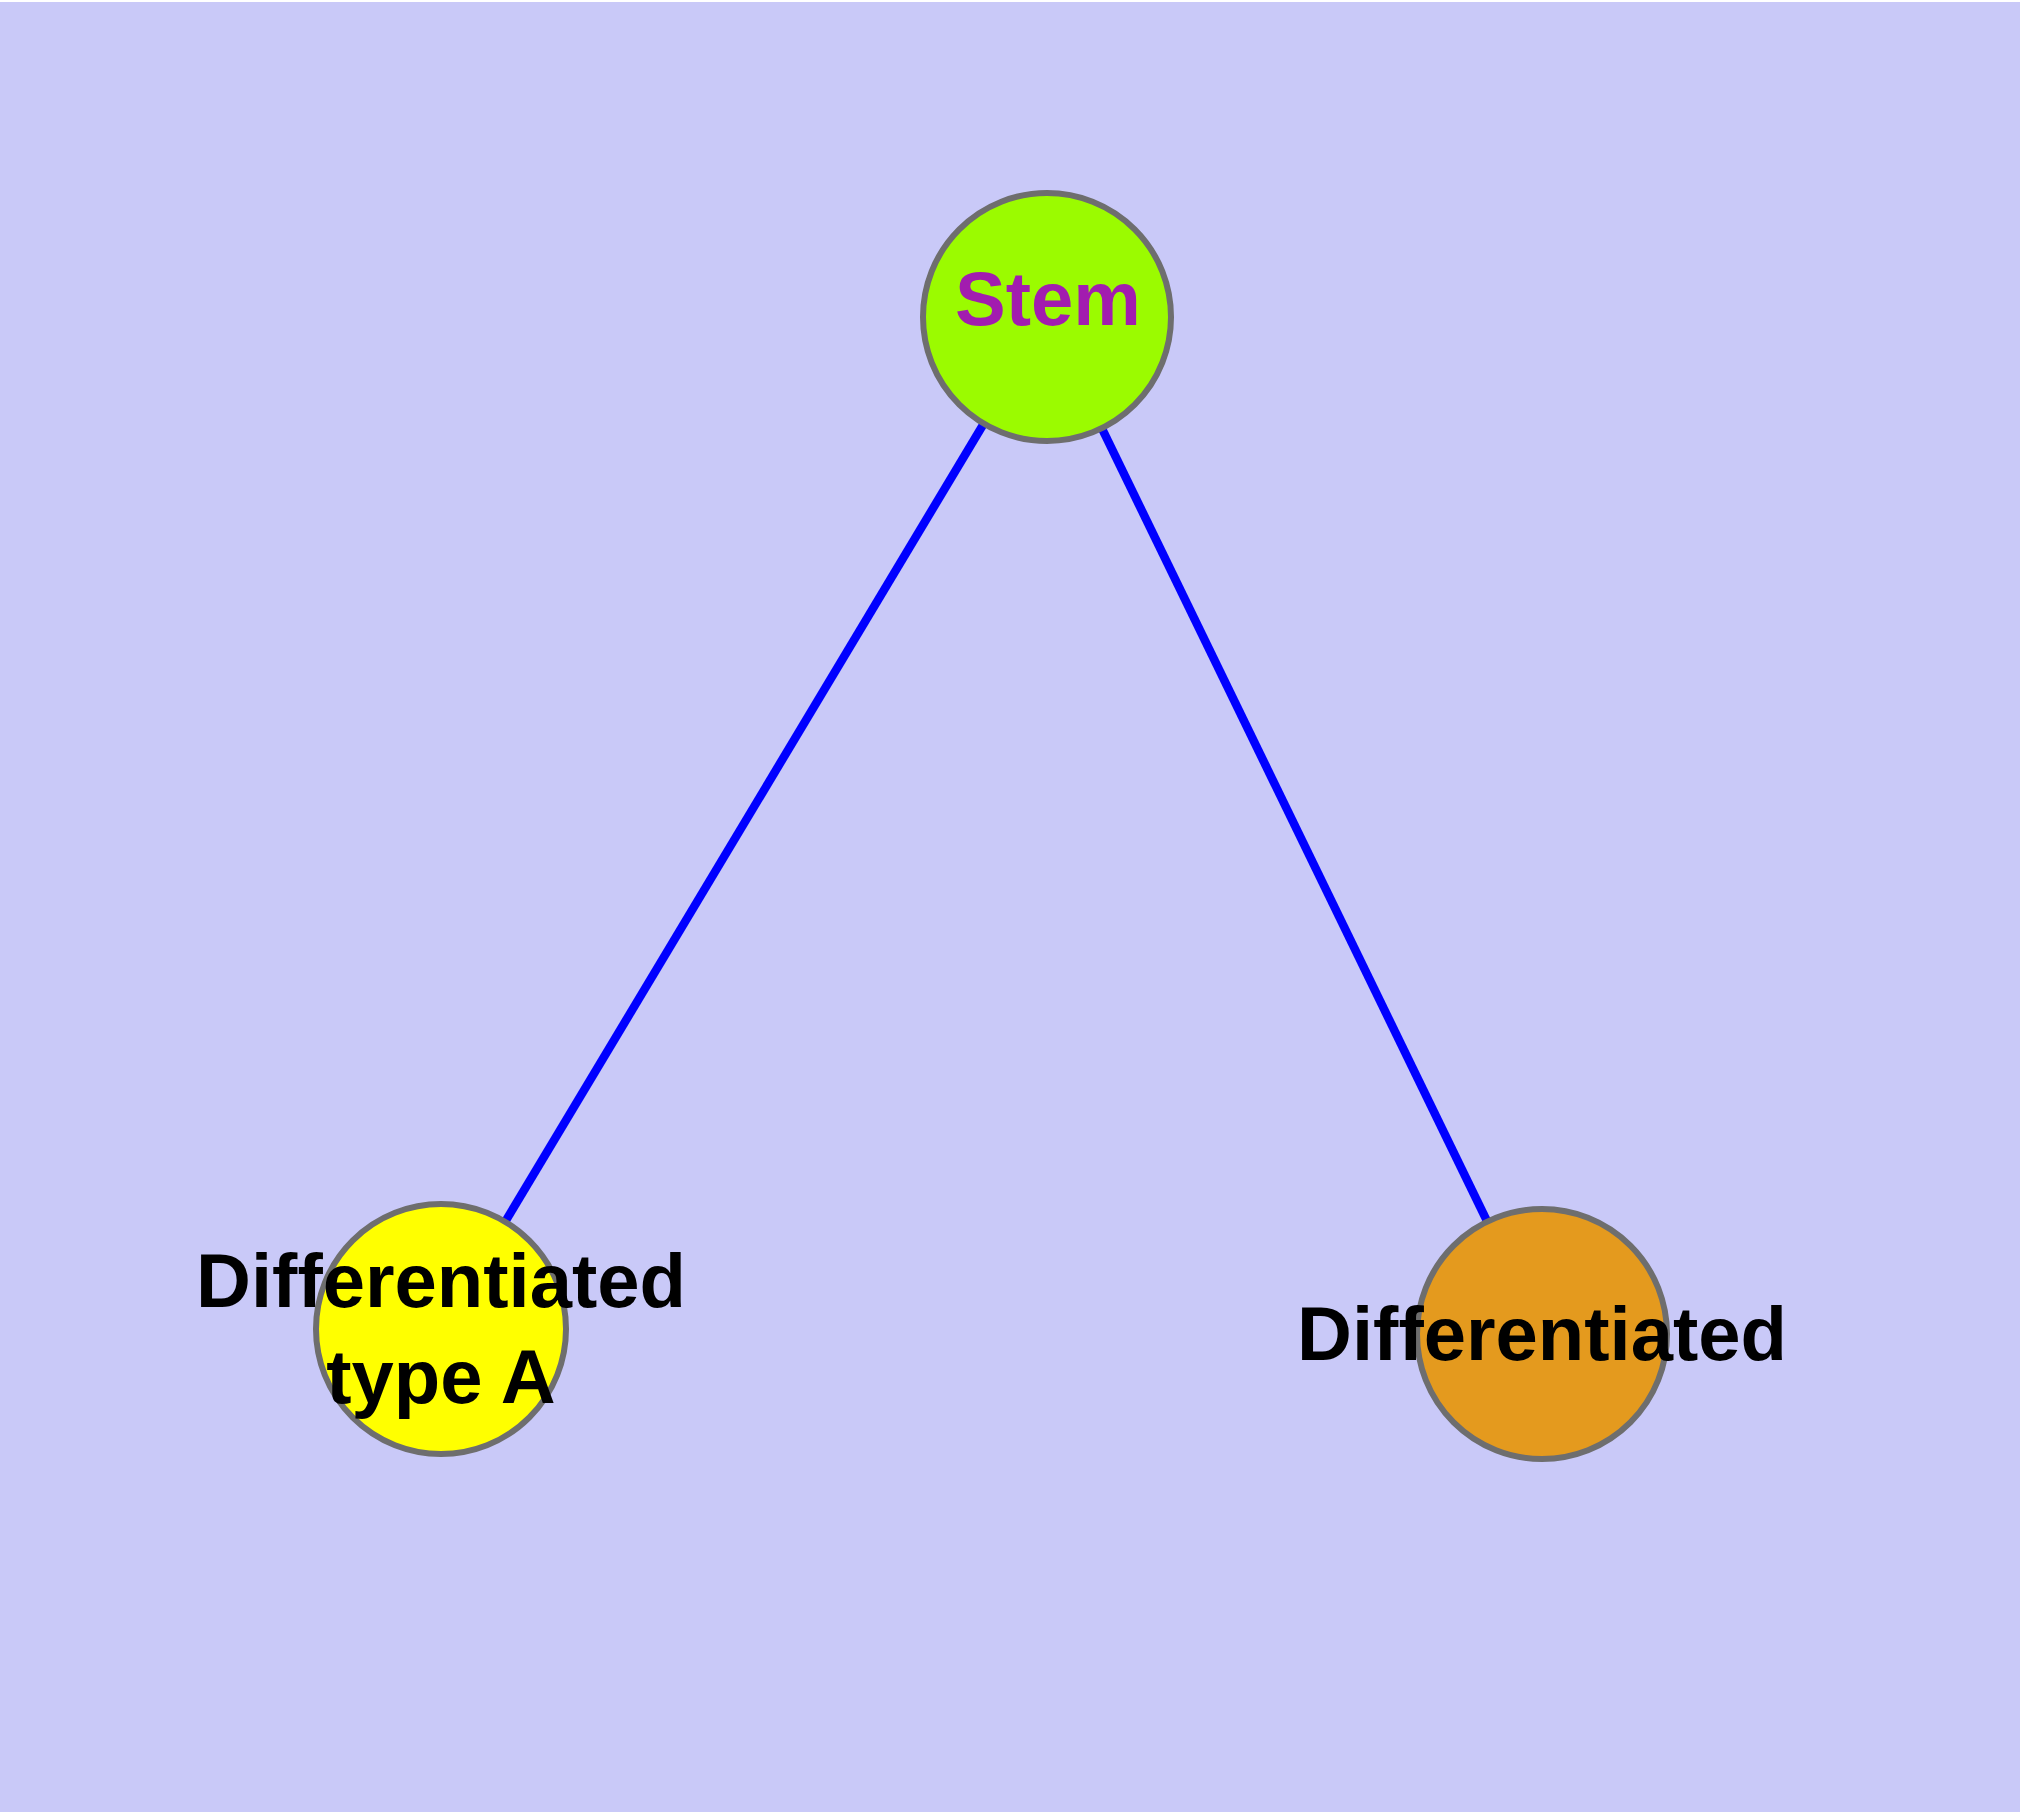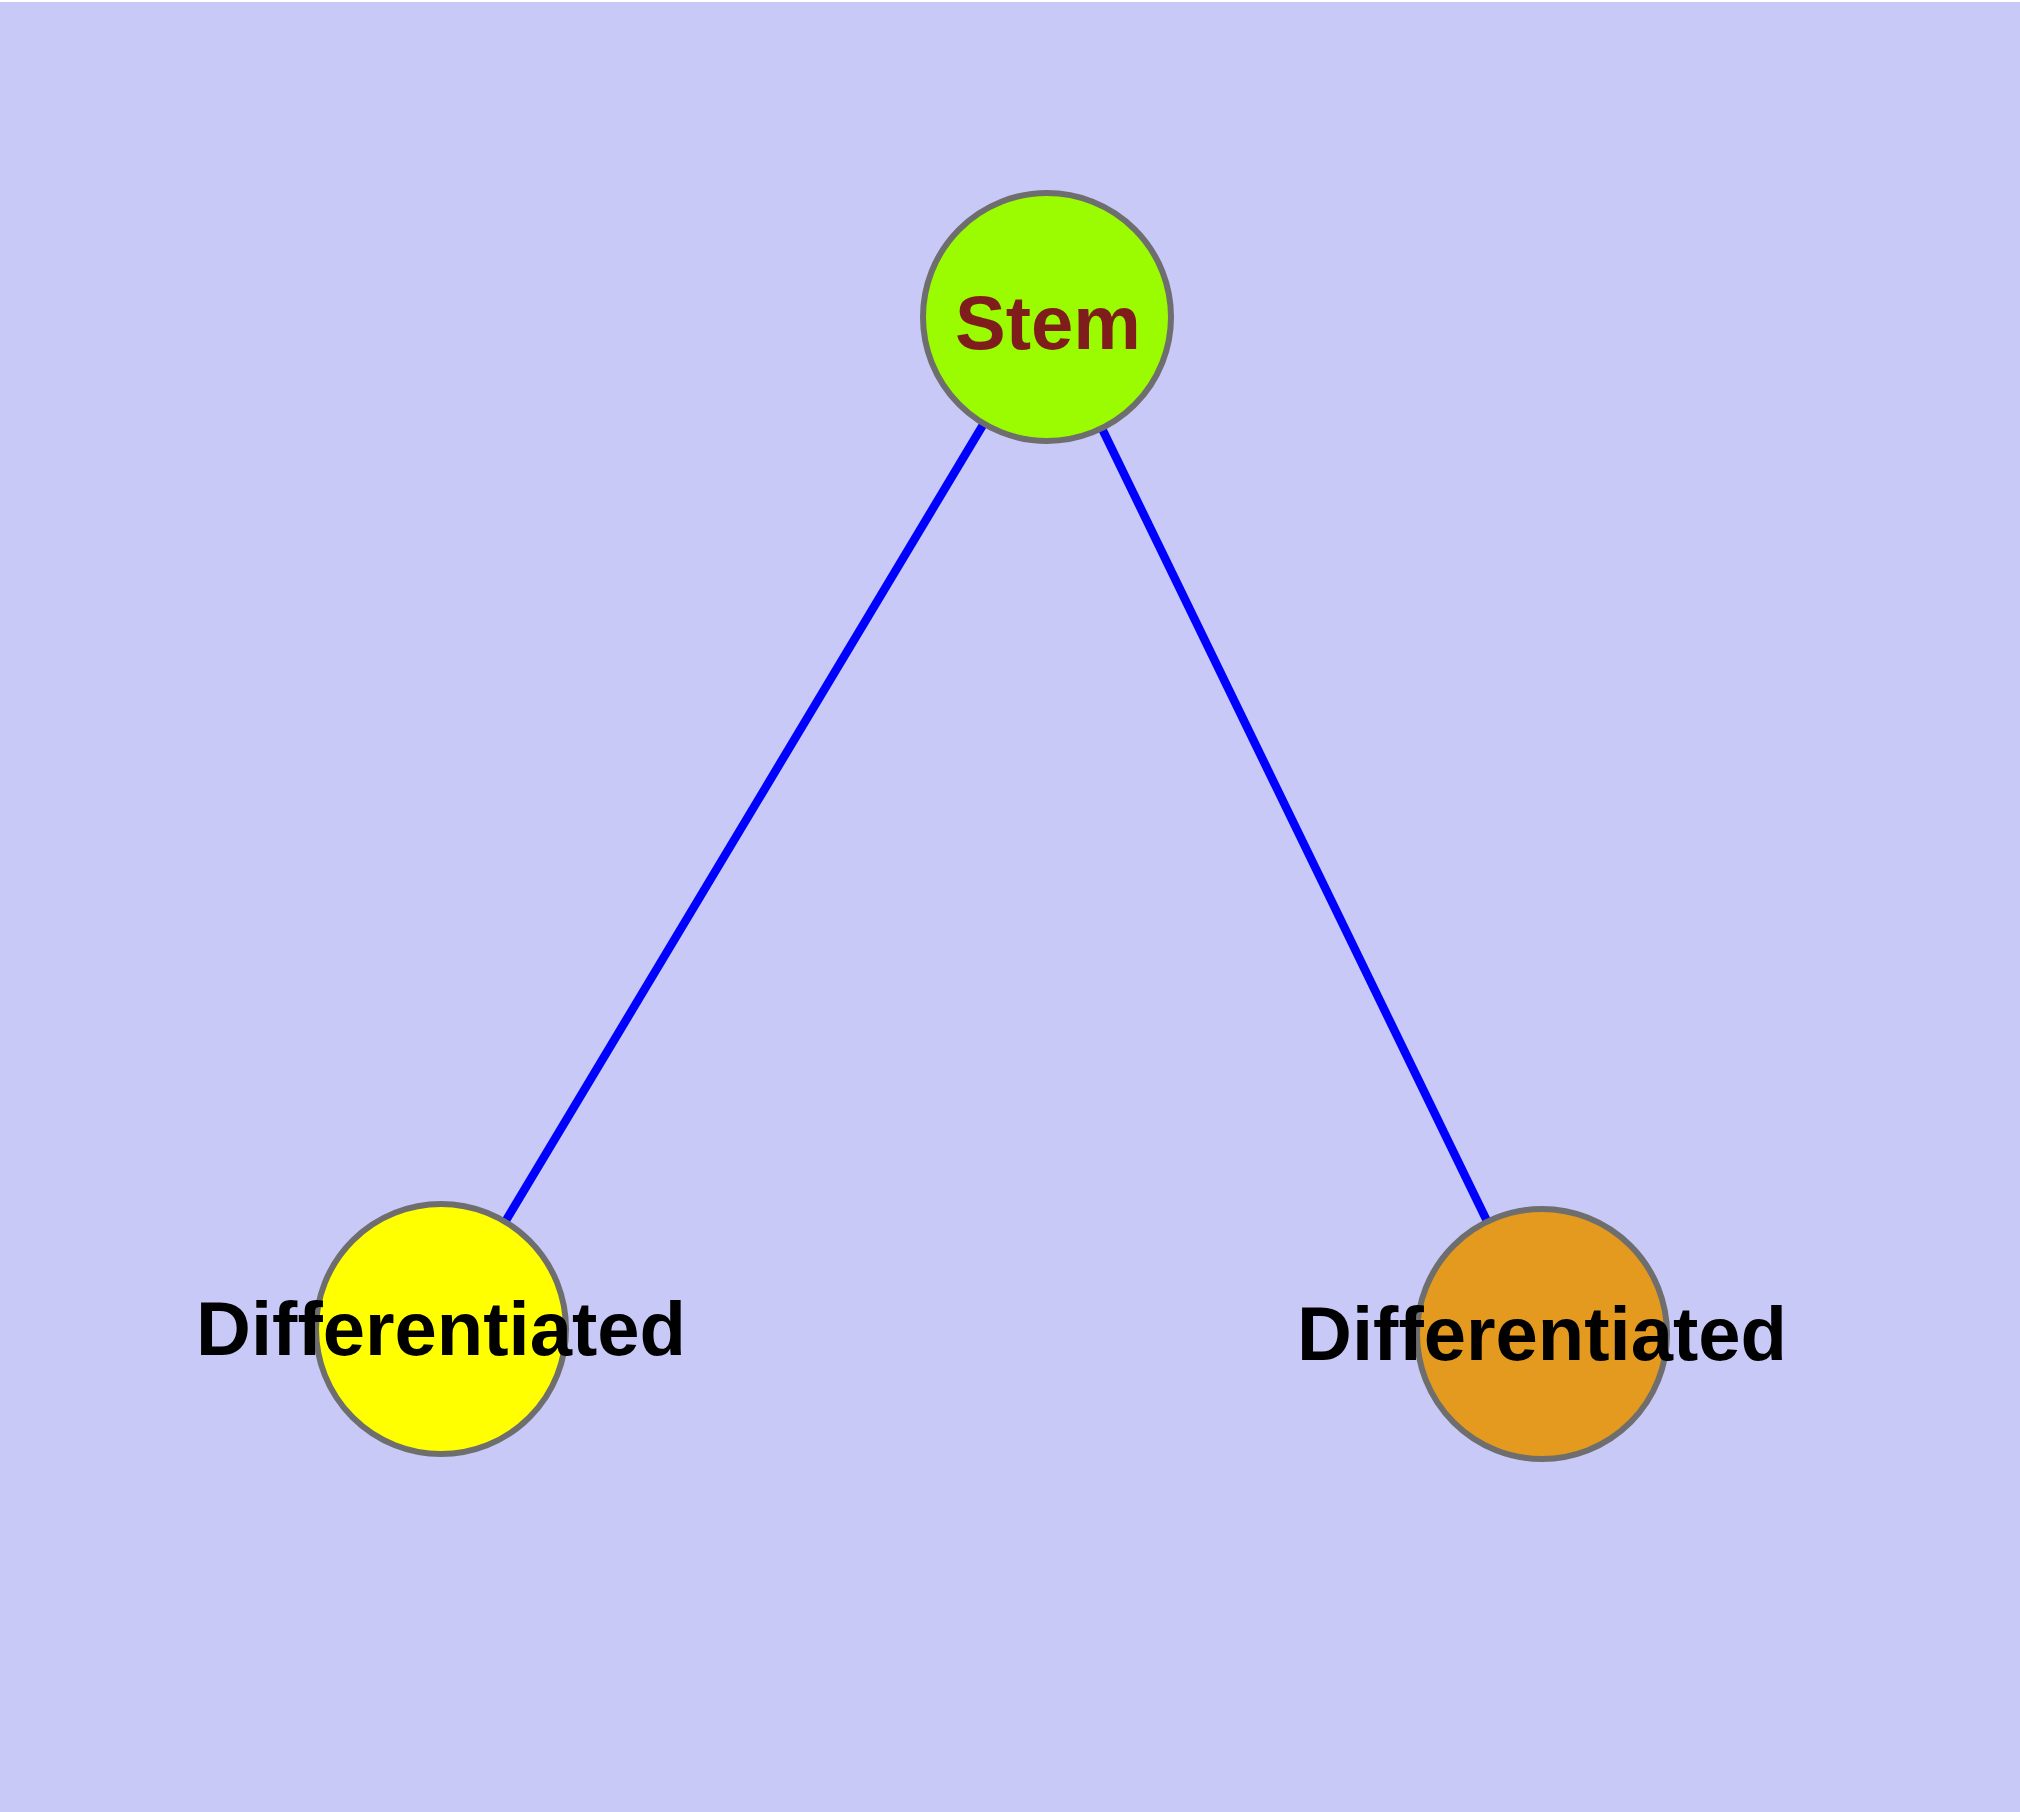--- a/index.html
+++ b/index.html
@@ -42,26 +42,27 @@
 </head>
 <body>
 
 <div class="canvas" id="canvas" style="background: rgb(201, 201, 248); width: 2021px; height: 1812px;">
   <svg class="edge-layer" id="edge-layer" viewBox="0 0 2384 2138">
       <line x1="1236" y1="372" x2="520" y2="1566" stroke="#0000FF" stroke-width="10"></line>
       <line x1="1236" y1="372" x2="1819" y2="1572" stroke="#0000FF" stroke-width="10"></line>
     </svg>
   <div id="node-layer">
       <div class="node-circle" style="left: 920px; top: 188px; width: 254px; height: 254px; background: rgb(155, 251, 0); border-color: rgb(110, 110, 110); border-width: 6px;"></div>
-      <div class="node-label" style="left: 1048px; top: 321px; color: #7f1d1d; text-align: center;">
+      <div class="node-label" style="left: 1048px; top: 297px; color: #a21caf; text-align: center;">
         <div>Stem</div>
       </div>
       <div class="node-circle" style="left: 313px; top: 1199px; width: 256px; height: 256px; background: rgb(255, 255, 0); border-color: rgb(110, 110, 110); border-width: 6px;"></div>
       <div class="node-label" style="left: 441px; top: 1327px; color: rgb(0, 0, 0);">
         <div>Differentiated</div>
+        <div>type A</div>
       </div>
       <div class="node-circle" style="left: 1414px; top: 1204px; width: 256px; height: 256px; background: rgb(228, 154, 30); border-color: rgb(110, 110, 110); border-width: 6px;"></div>
       <div class="node-label" style="left: 1542px; top: 1332px; color: rgb(0, 0, 0);">
         <div>Differentiated</div>
       </div>
     </div>
 </div>
 
 
 </body></html>

